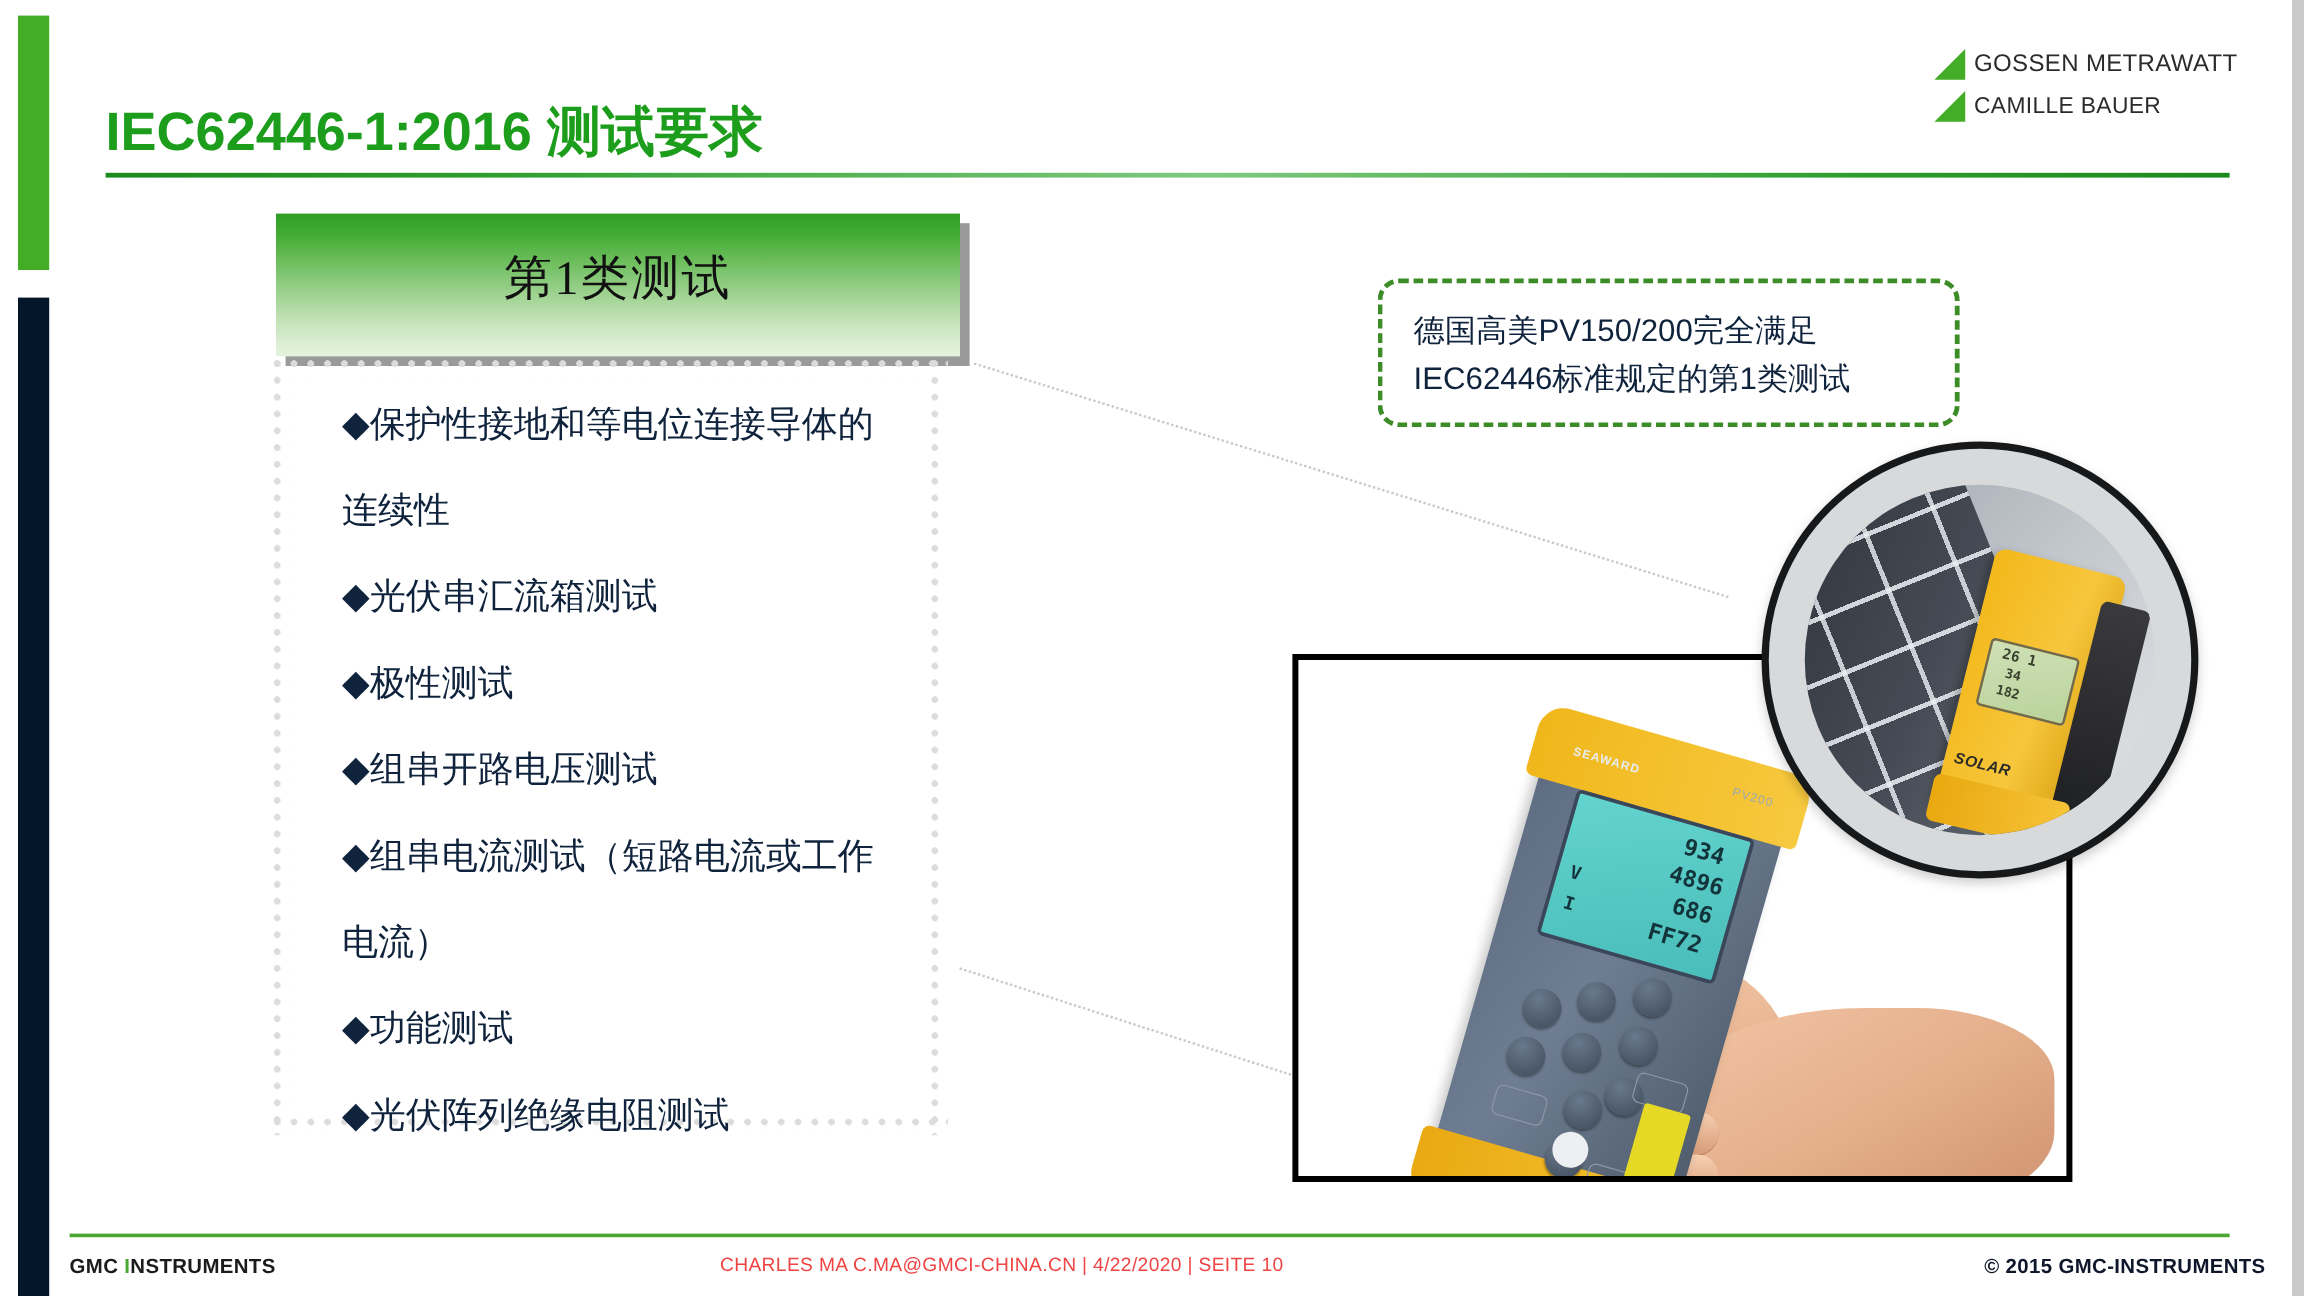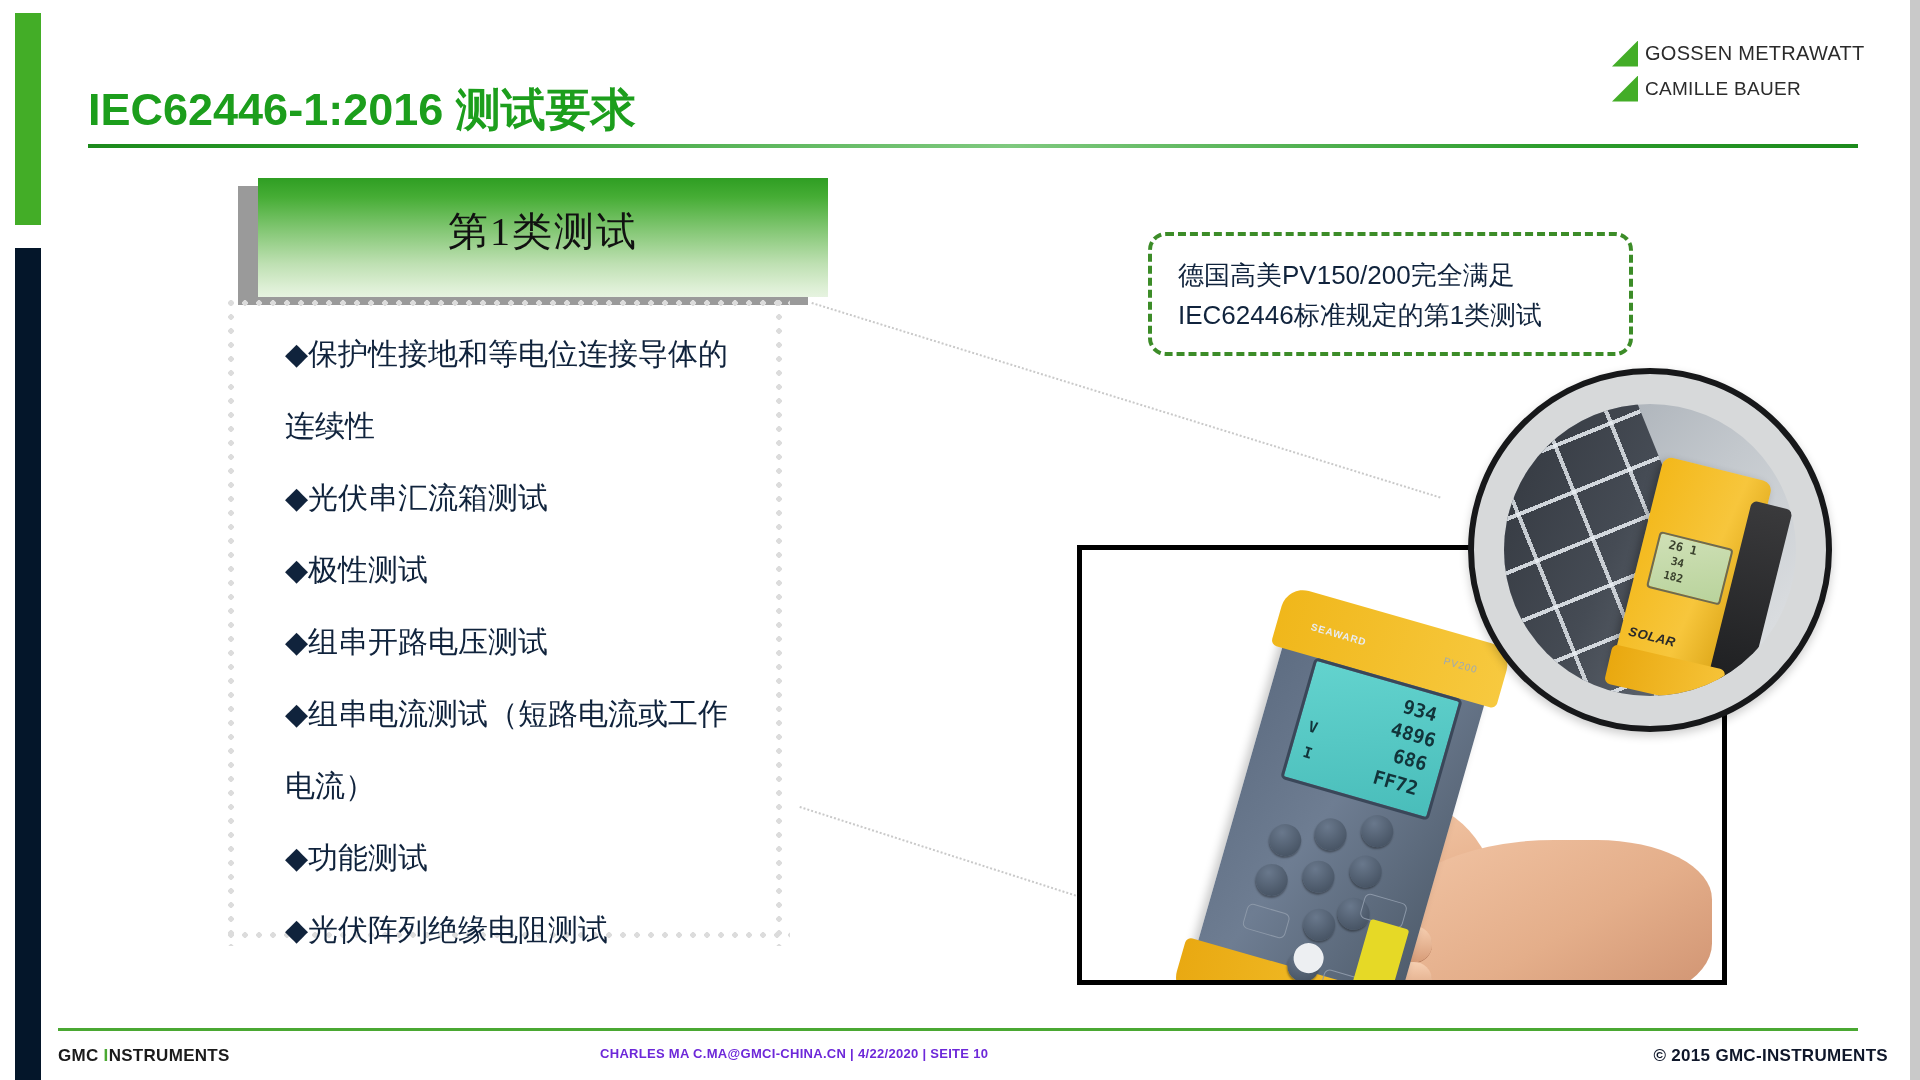--- a/index.html
+++ b/index.html
@@ -20,21 +20,21 @@
   .brand{position:absolute;right:58px;top:36px;width:250px;}
   .brand-row{display:flex;align-items:center;height:35px;}
   .brand-tri{width:26px;height:26px;flex:0 0 26px;margin-right:7px;
              background:#43AD27;clip-path:polygon(100% 0,100% 100%,0 100%);}
   .brand-txt{font-size:20px;color:#2B2B2B;letter-spacing:.3px;white-space:nowrap;}
   .brand-txt.small{font-size:19px;}
 
   
   .panel-shadow{position:absolute;left:238px;top:186px;width:570px;height:119px;background:#9a9a9a;}
   .panel{position:absolute;left:230px;top:178px;width:570px;height:119px;
-         background:linear-gradient(to bottom,#2F9E23 0%,#46AD35 16%,#86C877 45%,#BEE0B2 72%,#DDEFD5 92%,#E6F3E0 100%);margin-left:28px;}
+         background:linear-gradient(to bottom,#2F9E23 0%,#46AD35 16%,#86C877 45%,#BEE0B2 72%,#DDEFD5 92%,#E6F3E0 100%);}
   .panel-label{position:absolute;left:0;right:0;top:26px;text-align:center;font-size:40px;
                color:#111;font-family:"Liberation Serif","DejaVu Serif",serif;letter-spacing:2px;}
 
   
   .dotframe{position:absolute;left:228px;top:300px;width:562px;height:646px;
             box-sizing:border-box;
             background:
               radial-gradient(circle at 3px 3px,#DCDCDC 2.6px,transparent 3px) left top/14px 14px repeat-y,
               radial-gradient(circle at 3px 3px,#DCDCDC 2.6px,transparent 3px) right top/14px 14px repeat-y,
               radial-gradient(circle at 3px 3px,#DCDCDC 2.6px,transparent 3px) left top/14px 14px repeat-x,
@@ -114,21 +114,21 @@
   .solarlcd .c{left:12px;top:33px;font-size:11px;}
   .solartxt{position:absolute;left:8px;bottom:34px;font-size:13px;font-weight:bold;color:#2A2A2A;
         font-style:italic;letter-spacing:.5px;}
   .solar-btm{position:absolute;left:-4px;bottom:-14px;width:116px;height:40px;border-radius:6px;
         background:linear-gradient(90deg,#E9A80F,#F6C338);transform:rotate(-1deg);}
 
   
   .foot-rule{position:absolute;left:58px;top:1028px;width:1800px;height:3px;background:#4AA832;}
   .foot-left{position:absolute;left:58px;top:1046px;font-size:17px;font-weight:bold;color:#1B1B1B;letter-spacing:.3px;}
   .foot-left .g{color:#4AA832;}
-  .foot-center{position:absolute;left:600px;top:1046px;font-size:13px;font-weight:bold;color:#6d28d9;letter-spacing:.3px;white-space:nowrap;}
+  .foot-center{position:absolute;left:600px;top:1046px;font-size:16px;font-weight:normal;color:#ef4444;letter-spacing:.3px;white-space:nowrap;}
   .foot-right{position:absolute;right:32px;top:1046px;font-size:17px;font-weight:bold;color:#0f172a;letter-spacing:.3px;}
   .right-edge{position:absolute;right:0;top:0;width:10px;height:1080px;background:#C9C9C9;}
 </style>
 </head>
 <body>
 
 <div class="edge-green"></div>
 <div class="edge-navy"></div>
 
 <div class="title">IEC62446-1:2016 测试要求</div>

